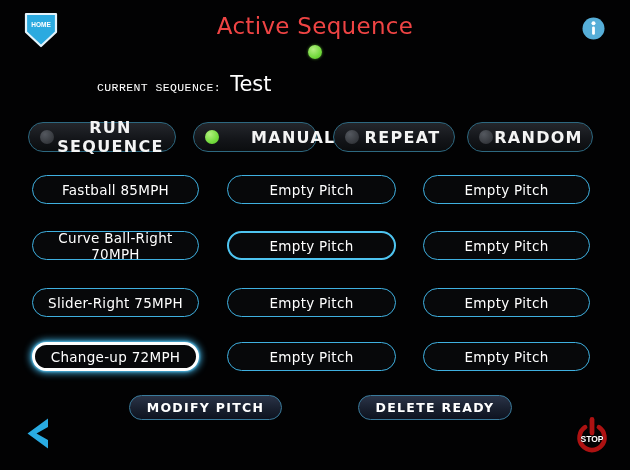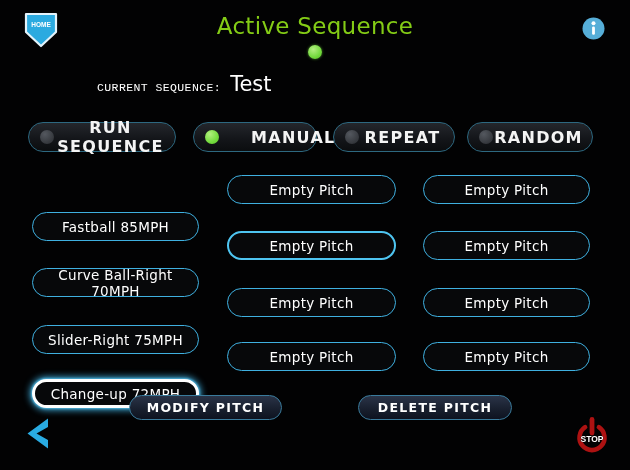--- a/index.html
+++ b/index.html
@@ -2,21 +2,21 @@
 <html><head>
 <meta charset="utf-8">
 <style>
   html,body { margin:0; padding:0; background:#000; }
   .screen {
     position:relative; width:630px; height:470px; background:#020203;
     font-family:"DejaVu Sans", sans-serif; overflow:hidden; color:#fff;
   }
   
   .home-btn { position:absolute; left:22px; top:10px; width:38px; height:40px; cursor:pointer; background:none; border:none; padding:0; }
-  .page-title { position:absolute; top:13px; left:0; right:0; margin:0; text-align:center; font-size:23px; font-weight:400; color:#84cc16; letter-spacing:0.3px; }
+  .page-title { position:absolute; top:13px; left:0; right:0; margin:0; text-align:center; font-size:23px; font-weight:400; color:#ef4444; letter-spacing:0.3px; }
   .info-btn { position:absolute; right:25px; top:17px; width:23px; height:23px; cursor:pointer; background:none; border:none; padding:0; }
   .status { position:absolute; top:45px; left:0; right:0; display:flex; justify-content:center; align-items:center; gap:16px; }
   .status-dot { width:14px; height:14px; border-radius:50%;
     background:radial-gradient(circle at 38% 32%, #b4ef82, #72d93c 60%, #58bd27);
     box-shadow:0 0 3px rgba(120,220,70,.6); }
   .status-label { font-size:11px; font-weight:bold; font-style:italic; letter-spacing:0.6px; color:#fff; }
   .current-seq { position:absolute; top:72px; left:97px; display:flex; align-items:baseline; gap:9px; }
   .cs-label { font-size:11.5px; letter-spacing:0.4px; color:#fff;font-family:Liberation Mono, monospace; }
   .cs-value { font-size:21px; color:#fff; }
   
@@ -30,21 +30,21 @@
   .mode .label { flex:1; text-align:center; padding-right:8px; font-size:16px; font-weight:bold; letter-spacing:1.3px; }
   #mode-0 { left:28px;  width:148px; }
   #mode-1 { left:193px; width:124px;gap:32px; }
   #mode-2 { left:333px; width:122px; }
   #mode-3 { left:467px; width:126px; }
   
   .pitch { position:absolute; height:29px; box-sizing:border-box; border-radius:15px;
     background:#07080a; border:1.5px solid #3fb0e0; color:#fff; cursor:pointer;
     font-family:"DejaVu Sans", sans-serif; font-size:13.5px; letter-spacing:0.3px;
     display:flex; align-items:center; justify-content:center; padding:0; }
-  .c0 { left:32px;  width:167px;margin-top:37px; }
+  .c0 { left:32px;  width:167px; }
   .c1 { left:227px; width:169px; }
   .c2 { left:423px; width:167px; }
   .r0 { top:175px; } .r1 { top:231px; } .r2 { top:288px; } .r3 { top:342px; }
   .pitch.highlighted { border-width:2.5px; border-color:#4ec4f0; }
   .pitch.selected { border:3px solid #ffffff;
     box-shadow:0 0 7px 2px rgba(63,176,224,0.95), 0 0 2px 1px rgba(120,210,245,0.8); }
   
   .action { position:absolute; top:395px; height:25px; box-sizing:border-box; border-radius:13px;
     border:1px solid #3a7b9c; background:linear-gradient(180deg,#2a3347,#161d2b 65%,#0e1320);
     color:#fff; font-family:"DejaVu Sans", sans-serif; font-weight:bold; font-size:12.5px; letter-spacing:1.3px;
@@ -111,21 +111,21 @@
   <button class="pitch r1 c1 highlighted">Empty Pitch</button>
   <button class="pitch r1 c2 normal">Empty Pitch</button>
   <button class="pitch r2 c0 normal">Slider-Right 75MPH</button>
   <button class="pitch r2 c1 normal">Empty Pitch</button>
   <button class="pitch r2 c2 normal">Empty Pitch</button>
   <button class="pitch r3 c0 selected">Change-up 72MPH</button>
   <button class="pitch r3 c1 normal">Empty Pitch</button>
   <button class="pitch r3 c2 normal">Empty Pitch</button>
 
   <button class="action" id="modify-btn">MODIFY PITCH</button>
-  <button class="action" id="delete-btn">DELETE PITCH</button>
+  <button class="action" id="delete-btn">DELETE READY</button>
 
   <button class="back-btn">
     <svg viewBox="0 0 27 33">
       <path d="M25 1.5 L4.5 16.5 L25 31.5 L25 23 L13.5 16.5 L25 10 Z" fill="#29abe2"></path>
     </svg>
   </button>
 
   <button class="power-btn">
     <svg viewBox="0 0 40 44">
       <path d="M13.1 12.2 A12.5 12.5 0 1 0 26.9 12.2" fill="none" stroke="#ad1212" stroke-width="4.6" stroke-linecap="round"></path>

